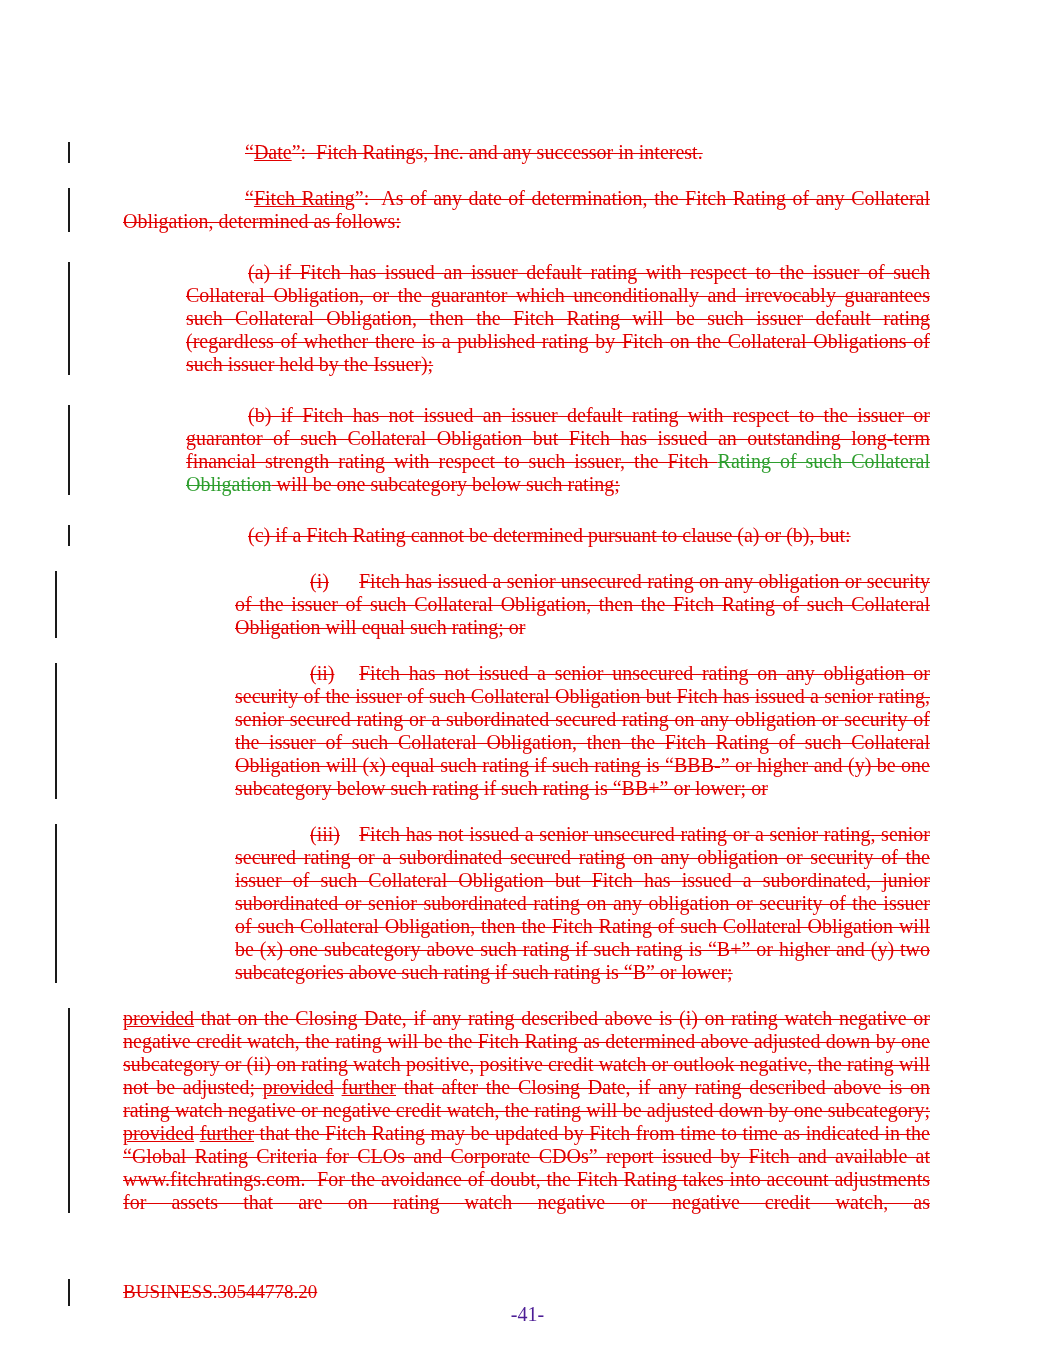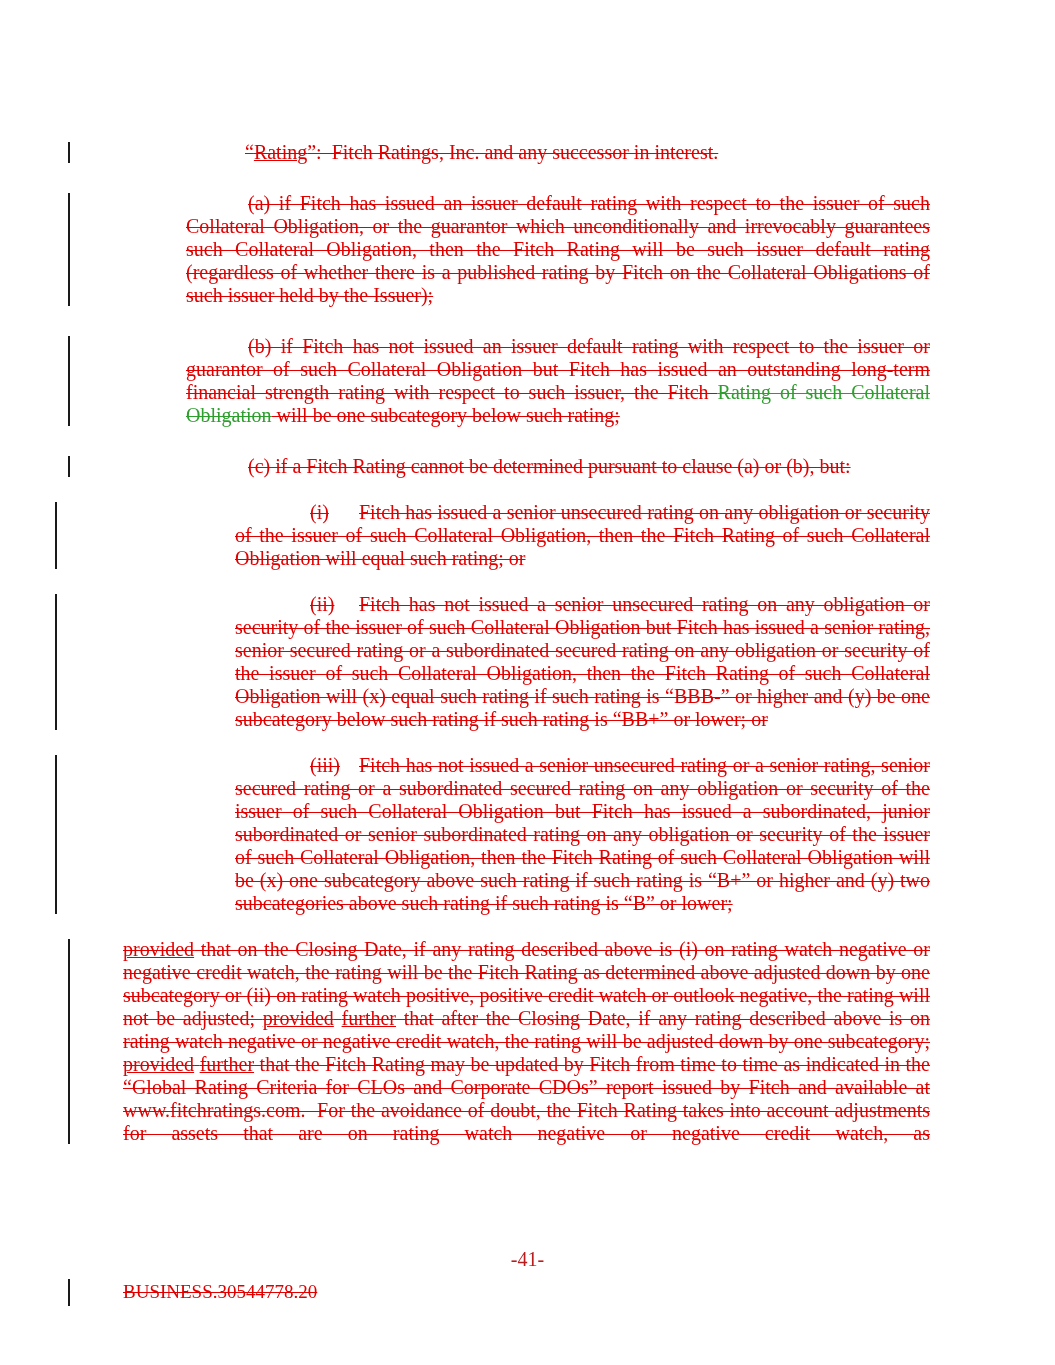--- a/index.html
+++ b/index.html
@@ -54,38 +54,39 @@
   }
   .marker3 {
     display: inline-block;
     width: 49px;
     text-indent: 0;
   }
 
   #page-number {
     position: absolute;
     left: 0; right: 0;
-    top: 1248px;
+    top: 1303px;
     text-align: center;
-    color: #b91c1c;
+    color: #4c1d95;
   }
   #footer-id {
     position: absolute;
     left: 123px;
     top: 1281px;
     font-size: 19px;
     line-height: 22px;
   }
   #footer-id.bar-host::before { left: -55px; top: -2px; bottom: -3px; }
 </style>
 </head>
 <body style="--del-color: #e00000; --ins-color: #2e9e2e; --bar-color: #1a1a1a;">
 
 <div id="doc">
-    <div class="para lvl1 first fli"><span class="seg del">“</span><span class="seg del u">Rating</span><span class="seg del">”:&nbsp; Fitch Ratings, Inc. and any successor in interest.</span></div>
+    <div class="para lvl1 first fli"><span class="seg del">“</span><span class="seg del u">Date</span><span class="seg del">”:&nbsp; Fitch Ratings, Inc. and any successor in interest.</span></div>
+    <div class="para lvl1 fli"><span class="seg del">“</span><span class="seg del u">Fitch Rating</span><span class="seg del">”:&nbsp; As of any date of determination, the Fitch Rating of any Collateral Obligation, determined as follows:</span></div>
     <div class="para lvl2"><span class="seg del">(a) if Fitch has issued an issuer default rating with respect to the issuer of such Collateral Obligation, or the guarantor which unconditionally and irrevocably guarantees such Collateral Obligation, then the Fitch Rating will be such issuer default rating (regardless of whether there is a published rating by Fitch on the Collateral Obligations of such issuer held by the Issuer);</span></div>
     <div class="para lvl2"><span class="seg del">(b) if Fitch has not issued an issuer default rating with respect to the issuer or guarantor of such Collateral Obligation but Fitch has issued an outstanding long-term financial strength rating with respect to such issuer, the Fitch </span><span class="seg grn">Rating of such Collateral Obligation</span><span class="seg del"> will be one subcategory below such rating;</span></div>
     <div class="para lvl2"><span class="seg del">(c) if a Fitch Rating cannot be determined pursuant to clause (a) or (b), but:</span></div>
     <div class="para lvl3"><span class="seg del marker3">(i)</span><span class="seg del">Fitch has issued a senior unsecured rating on any obligation or security of the issuer of such Collateral Obligation, then the Fitch Rating of such Collateral Obligation will equal such rating; or</span></div>
     <div class="para lvl3"><span class="seg del marker3">(ii)</span><span class="seg del">Fitch has not issued a senior unsecured rating on any obligation or security of the issuer of such Collateral Obligation but Fitch has issued a senior rating, senior secured rating or a subordinated secured rating on any obligation or security of the issuer of such Collateral Obligation, then the Fitch Rating of such Collateral Obligation will (x) equal such rating if such rating is “BBB-” or higher and (y) be one subcategory below such rating if such rating is “BB+” or lower; or</span></div>
     <div class="para lvl3"><span class="seg del marker3">(iii)</span><span class="seg del">Fitch has not issued a senior unsecured rating or a senior rating, senior secured rating or a subordinated secured rating on any obligation or security of the issuer of such Collateral Obligation but Fitch has issued a subordinated, junior subordinated or senior subordinated rating on any obligation or security of the issuer of such Collateral Obligation, then the Fitch Rating of such Collateral Obligation will be (x) one subcategory above such rating if such rating is “B+” or higher and (y) two subcategories above such rating if such rating is “B” or lower;</span></div>
     <div class="para lvl1 jlast"><span class="seg del u">provided</span><span class="seg del"> that on the Closing Date, if any rating described above is (i) on rating watch negative or negative credit watch, the rating will be the Fitch Rating as determined above adjusted down by one subcategory or (ii) on rating watch positive, positive credit watch or outlook negative, the rating will not be adjusted; </span><span class="seg del u">provided</span><span class="seg del"> </span><span class="seg del u">further</span><span class="seg del"> that after the Closing Date, if any rating described above is on rating watch negative or negative credit watch, the rating will be adjusted down by one subcategory; </span><span class="seg del u">provided</span><span class="seg del"> </span><span class="seg del u">further</span><span class="seg del"> that the Fitch Rating may be updated by Fitch from time to time as indicated in the “Global Rating Criteria for CLOs and Corporate CDOs” report issued by Fitch and available at www.fitchratings.com.&nbsp; For the avoidance of doubt, the Fitch Rating takes into account adjustments for assets that are on rating watch negative or negative credit watch, as</span></div>
   </div>
 
 <div id="page-number">-41-</div>

